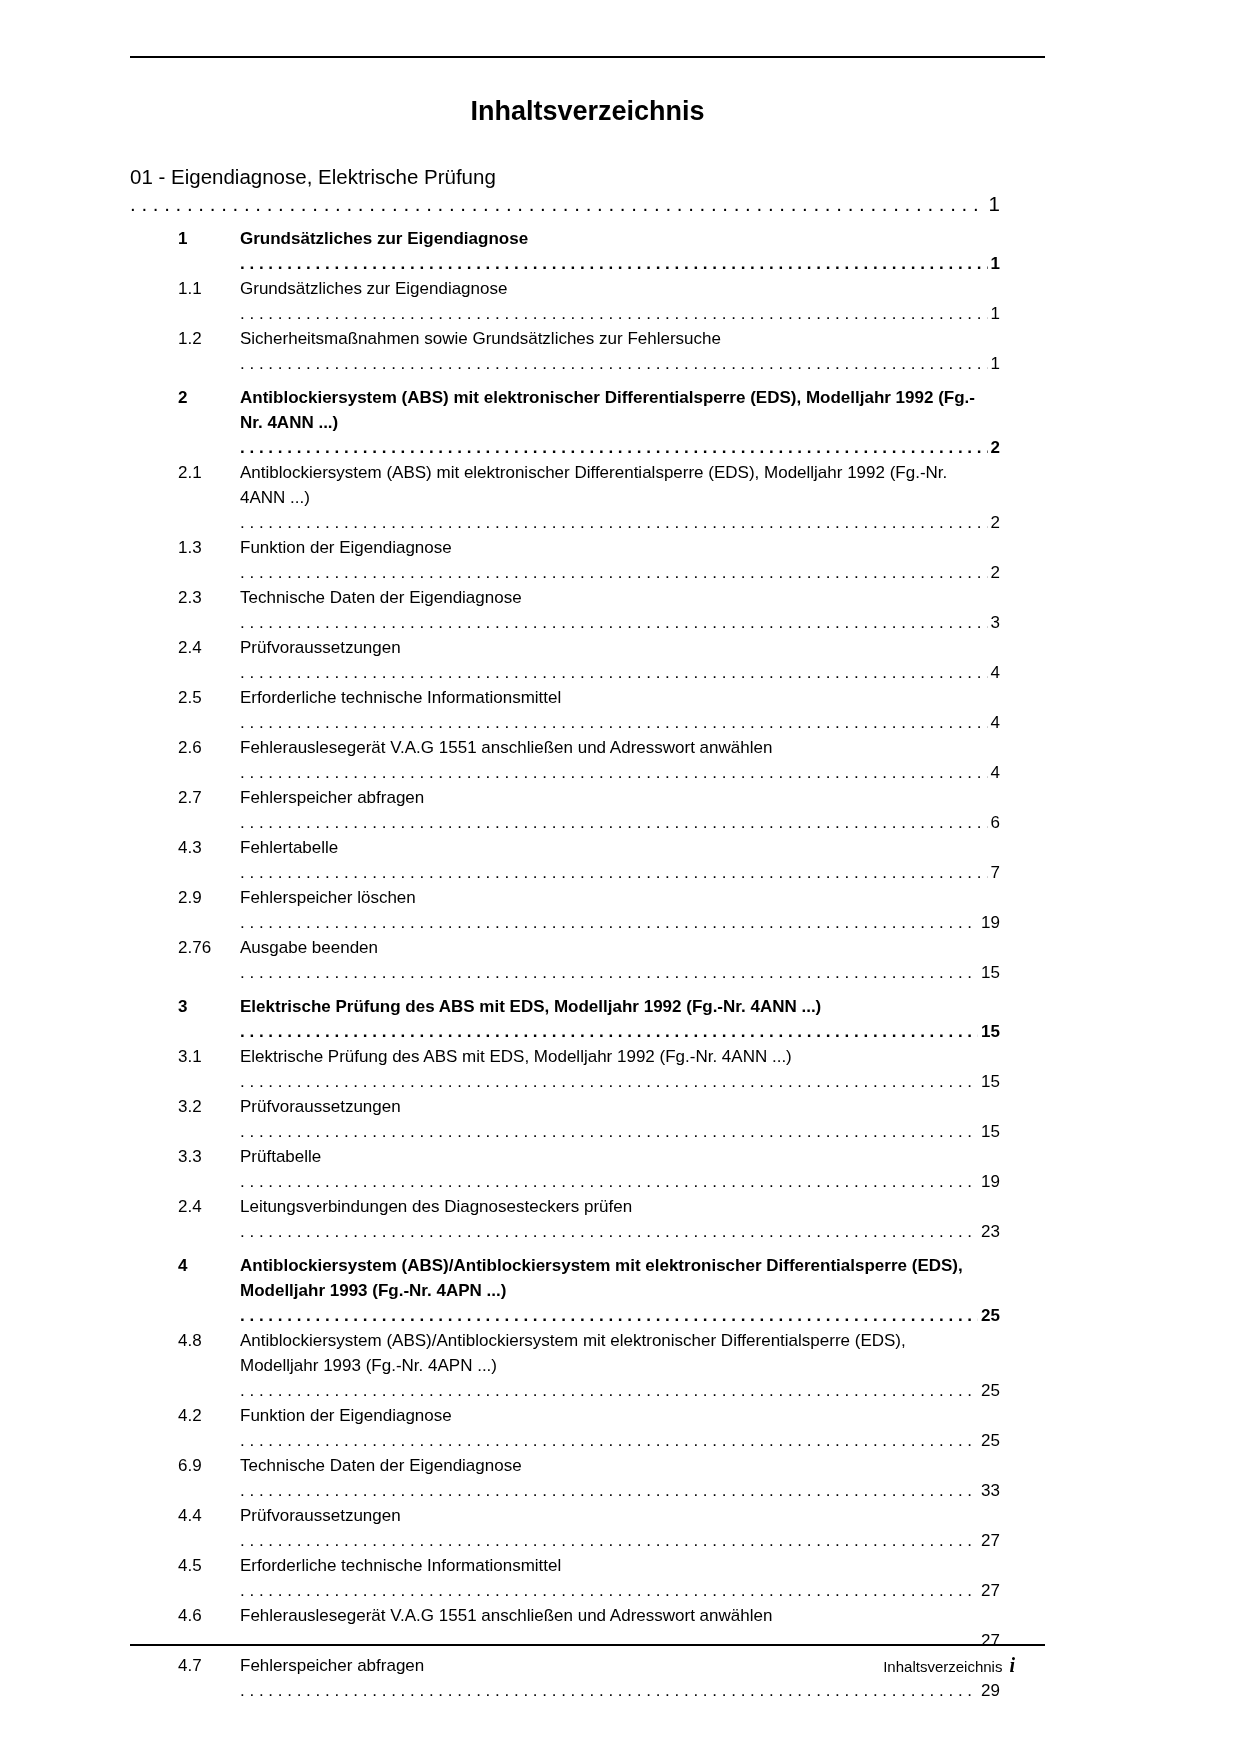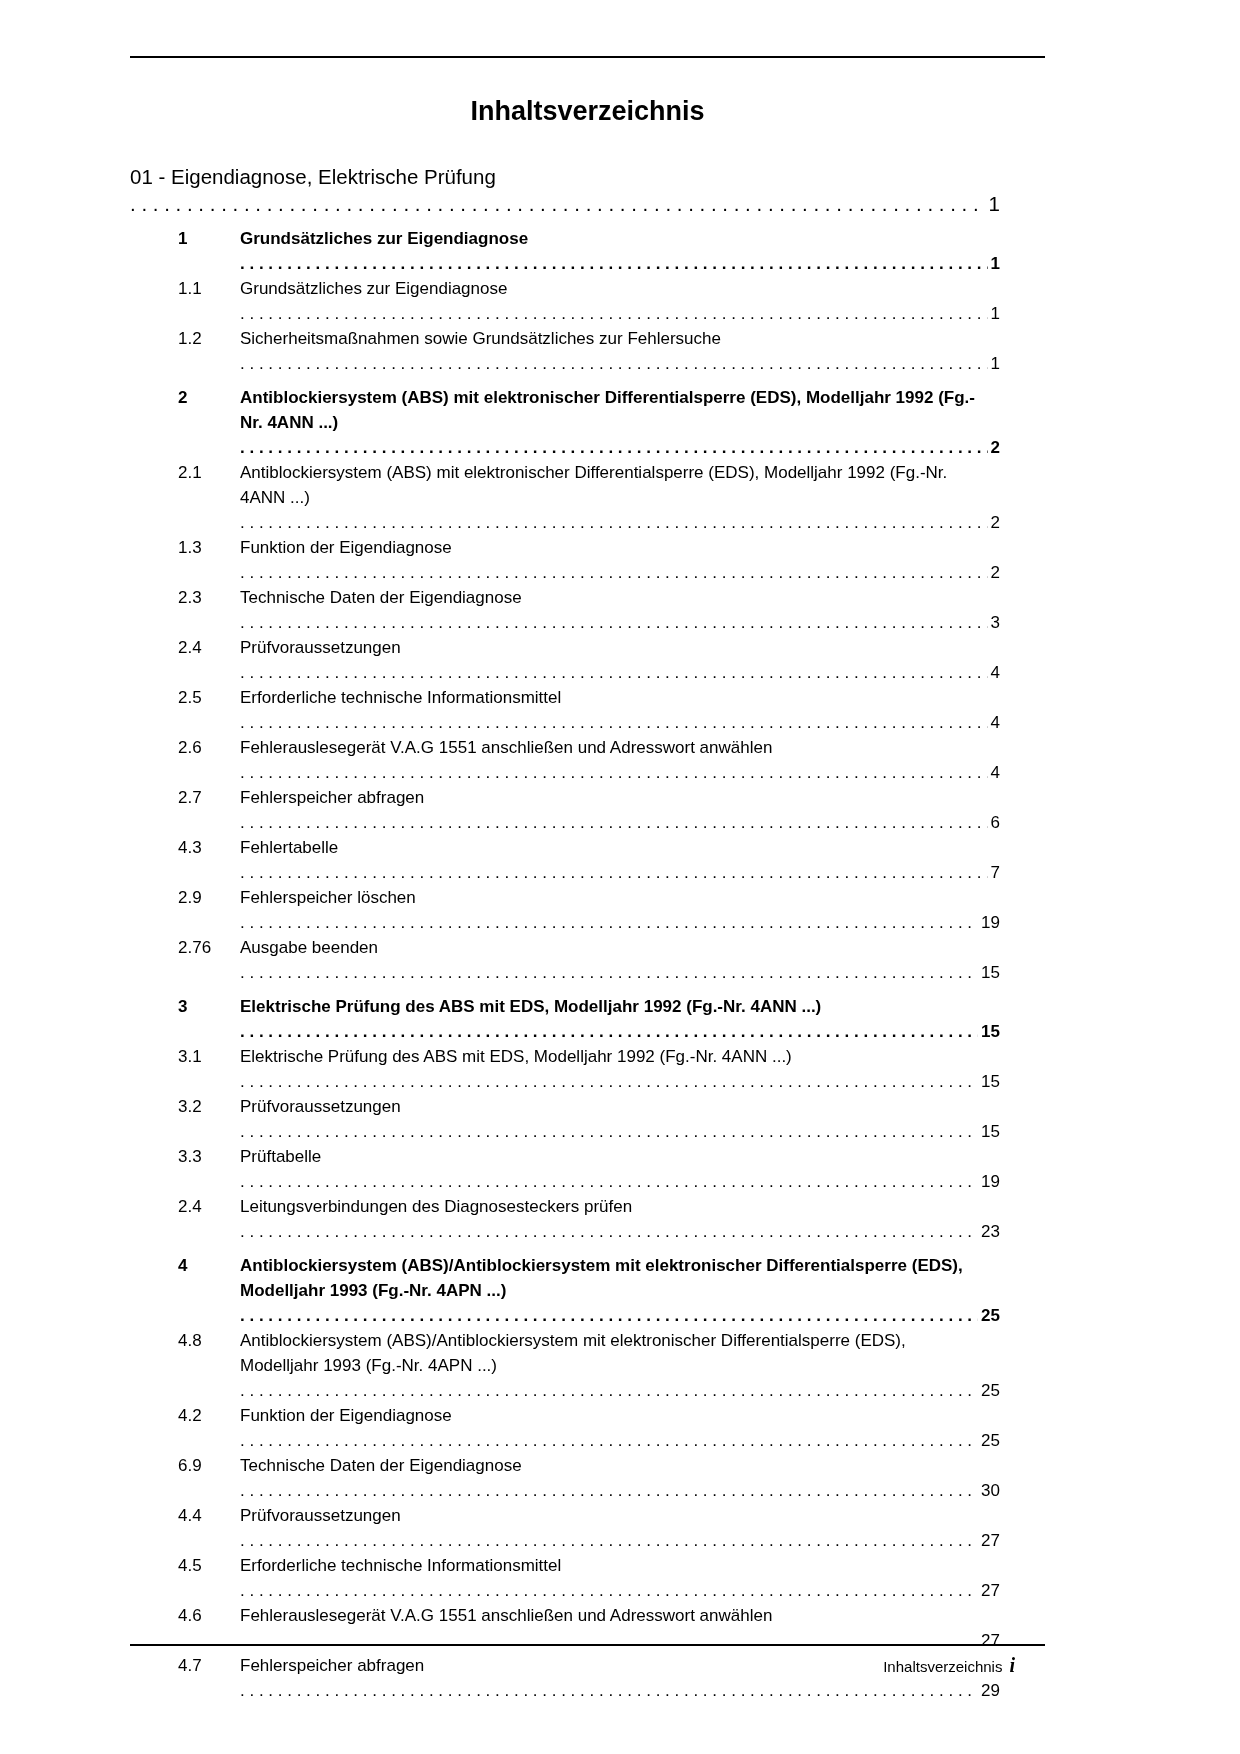--- a/index.html
+++ b/index.html
@@ -160,21 +160,21 @@
             <span class="toc-page">25</span>
           </div>
           <div class="toc-row">
             <span class="toc-num">4.2</span>
             <span class="toc-text"><span class="toc-title">Funktion der Eigendiagnose</span><span class="toc-dots"> . . . . . . . . . . . . . . . . . . . . . . . . . . . . . . . . . . . . . . . . . . . . . . . . . . . . . . . . . . . . . . . . . . . . . . . . . . . . . . . . . . . . . . . . . . . . . . . . . . . . . . . . . . . . . . . . . . . . . . . . . . . . . . . . . . . . . . . . . . . . . . . . . . . . . . . . . . . . . . . . . . . . . . . . . . . . . . . . . . . . . . . . . . . . . . . . . . . . . . . . </span></span>
             <span class="toc-page">25</span>
           </div>
           <div class="toc-row">
             <span class="toc-num">6.9</span>
             <span class="toc-text"><span class="toc-title">Technische Daten der Eigendiagnose</span><span class="toc-dots"> . . . . . . . . . . . . . . . . . . . . . . . . . . . . . . . . . . . . . . . . . . . . . . . . . . . . . . . . . . . . . . . . . . . . . . . . . . . . . . . . . . . . . . . . . . . . . . . . . . . . . . . . . . . . . . . . . . . . . . . . . . . . . . . . . . . . . . . . . . . . . . . . . . . . . . . . . . . . . . . . . . . . . . . . . . . . . . . . . . . . . . . . . . . . . . . . . . . . . . . . </span></span>
-            <span class="toc-page">30</span>
+            <span class="toc-page">33</span>
           </div>
           <div class="toc-row">
             <span class="toc-num">4.4</span>
             <span class="toc-text"><span class="toc-title">Prüfvoraussetzungen</span><span class="toc-dots"> . . . . . . . . . . . . . . . . . . . . . . . . . . . . . . . . . . . . . . . . . . . . . . . . . . . . . . . . . . . . . . . . . . . . . . . . . . . . . . . . . . . . . . . . . . . . . . . . . . . . . . . . . . . . . . . . . . . . . . . . . . . . . . . . . . . . . . . . . . . . . . . . . . . . . . . . . . . . . . . . . . . . . . . . . . . . . . . . . . . . . . . . . . . . . . . . . . . . . . . . </span></span>
             <span class="toc-page">27</span>
           </div>
           <div class="toc-row">
             <span class="toc-num">4.5</span>
             <span class="toc-text"><span class="toc-title">Erforderliche technische Informationsmittel</span><span class="toc-dots"> . . . . . . . . . . . . . . . . . . . . . . . . . . . . . . . . . . . . . . . . . . . . . . . . . . . . . . . . . . . . . . . . . . . . . . . . . . . . . . . . . . . . . . . . . . . . . . . . . . . . . . . . . . . . . . . . . . . . . . . . . . . . . . . . . . . . . . . . . . . . . . . . . . . . . . . . . . . . . . . . . . . . . . . . . . . . . . . . . . . . . . . . . . . . . . . . . . . . . . . . </span></span>
             <span class="toc-page">27</span>

